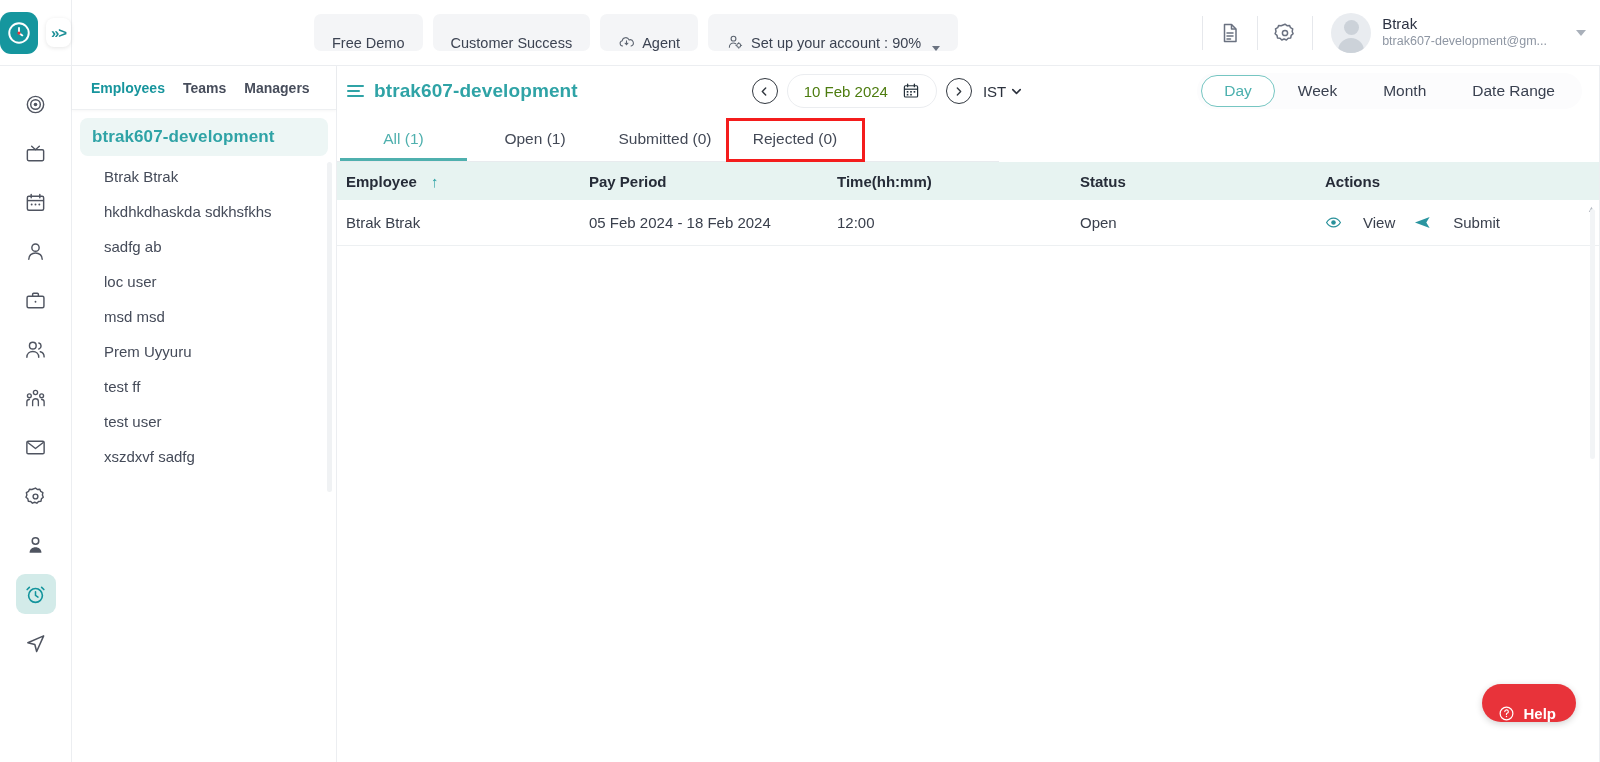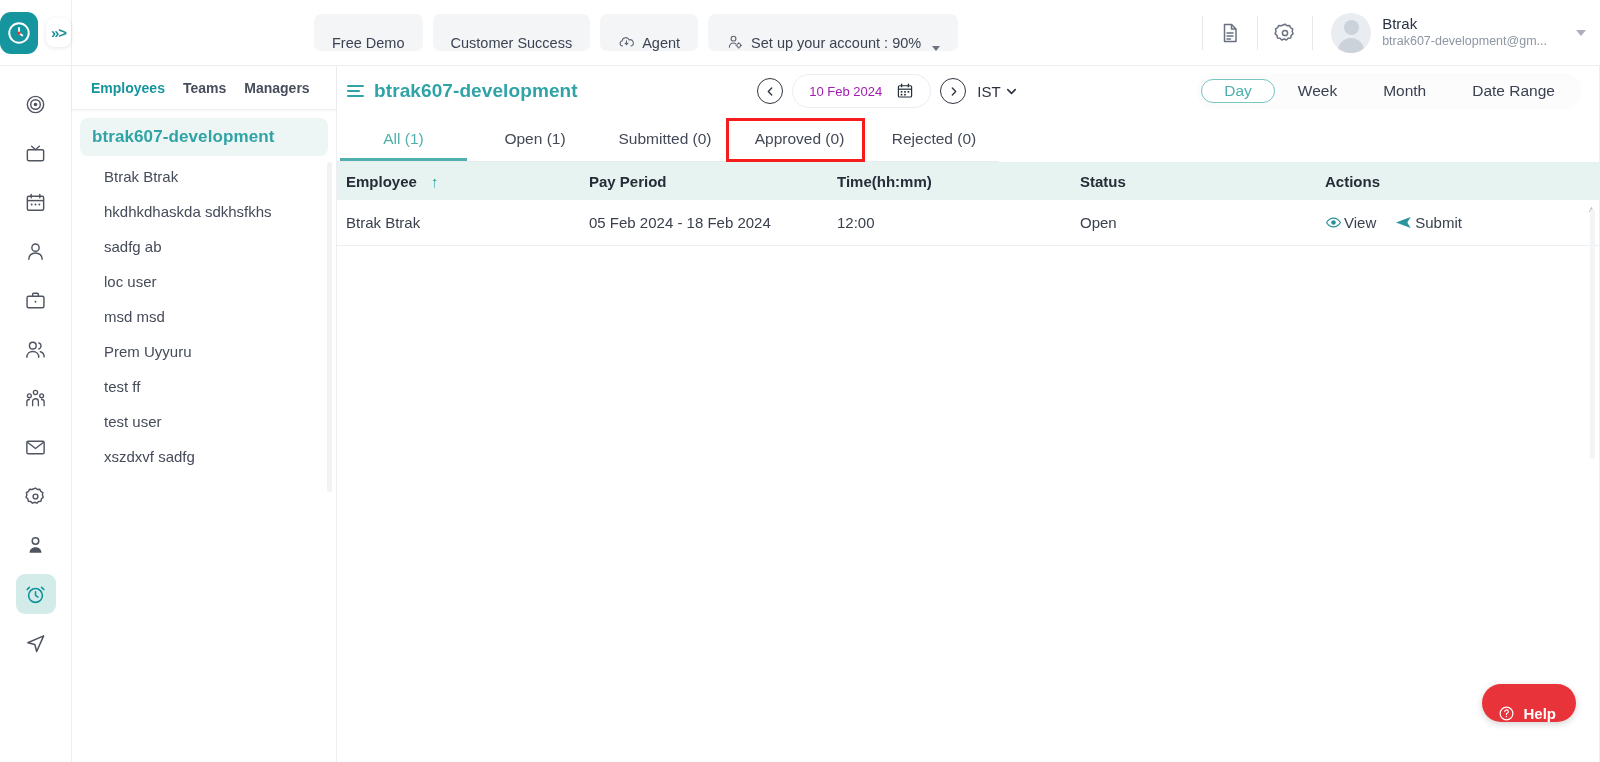--- a/index.html
+++ b/index.html
@@ -143,31 +143,31 @@
   .circ-btn {
     width: 26px; height: 26px; border-radius: 50%; border: 1.6px solid #31373f;
     display: flex; align-items: center; justify-content: center; cursor: pointer;
     background: #fff; color: #31373f;
   }
   .date-pill {
     display: flex; align-items: center; gap: 14px; height: 34px;
     border: 1px solid #ebedf0; border-radius: 18px; padding: 0 16px;
     cursor: pointer; background: #fff;
   }
-  .date-txt { font-size: 13px; color: #a21caf; white-space: nowrap; }
+  .date-txt { font-size: 15px; color: #4d7c0f; white-space: nowrap; }
   .tz {
     display: flex; align-items: center; gap: 4px; font-size: 15px;
     color: #2b313d; cursor: pointer; margin-left: 2px;
   }
   .seg-wrap {
     margin-left: auto; display: flex; align-items: center;
     background: #fcfcfd; border-radius: 20px; height: 36px; padding: 0 4px;
   }
   .seg {
-    padding: 0 22px; height: 24px; display: flex; align-items: center;
+    padding: 0 22px; height: 32px; display: flex; align-items: center;
     font-size: 15.5px; color: #3a4150; cursor: pointer; border-radius: 17px;
     border: 1.6px solid transparent; background: none;
     font-family: "Liberation Sans", sans-serif; white-space: nowrap;
   }
   .seg.active { color: #4bb0ae; border-color: #76c6c2; background: #fff; }
 
   
   .tabs {
     display: flex; align-items: flex-end; height: 46px;
     border-bottom: 1px solid #e8ebee; margin: 0 0 0 0;
@@ -204,21 +204,21 @@
     border-bottom: 1px solid #edf0f2; font-size: 15px; color: #3a404d;
     padding-left: 9px; background: #fff;
   }
   .c-emp { width: 243px; display: flex; align-items: center; gap: 14px; }
   .c-pay { width: 248px; }
   .c-time { width: 243px; }
   .c-stat { width: 245px; }
   .c-act { width: 230px; display: flex; align-items: center; gap: 8px; }
   .sortarrow { color: #2fa3a6; font-size: 15px; }
   .act {
-    display: flex; align-items: center; gap: 2px; cursor: pointer;
+    display: flex; align-items: center; gap: 21px; cursor: pointer;
     color: #3a404d; padding-right: 10px;
   }
   .main-scroll {
     position: absolute; right: 5px; top: 143px; width: 5px; height: 250px;
     background: #f2f4f6; border-radius: 3px;
   }
   .scroll-arrow {
     position: absolute; right: 4px; top: 138px; color: #b7bcc4; font-size: 9px;
   }
   .help-btn {
@@ -463,21 +463,20 @@
         <button class="seg">Week</button>
         <button class="seg">Month</button>
         <button class="seg">Date Range</button>
       </div>
     </div>
 
     <div class="tabs">
       <button class="tab t0 active">All (1)</button>
       <button class="tab t1">Open (1)</button>
       <button class="tab t2">Submitted (0)</button>
-      <button class="tab t3">Approved (0)</button>
       <button class="tab t4">Rejected (0)</button>
       <div class="tab-highlight"></div>
     </div>
 
     <div class="thead">
       <div class="c-emp">
         <span>Employee</span>
         <span class="sortarrow">↑</span>
       </div>
       <div class="c-pay">Pay Period</div>

